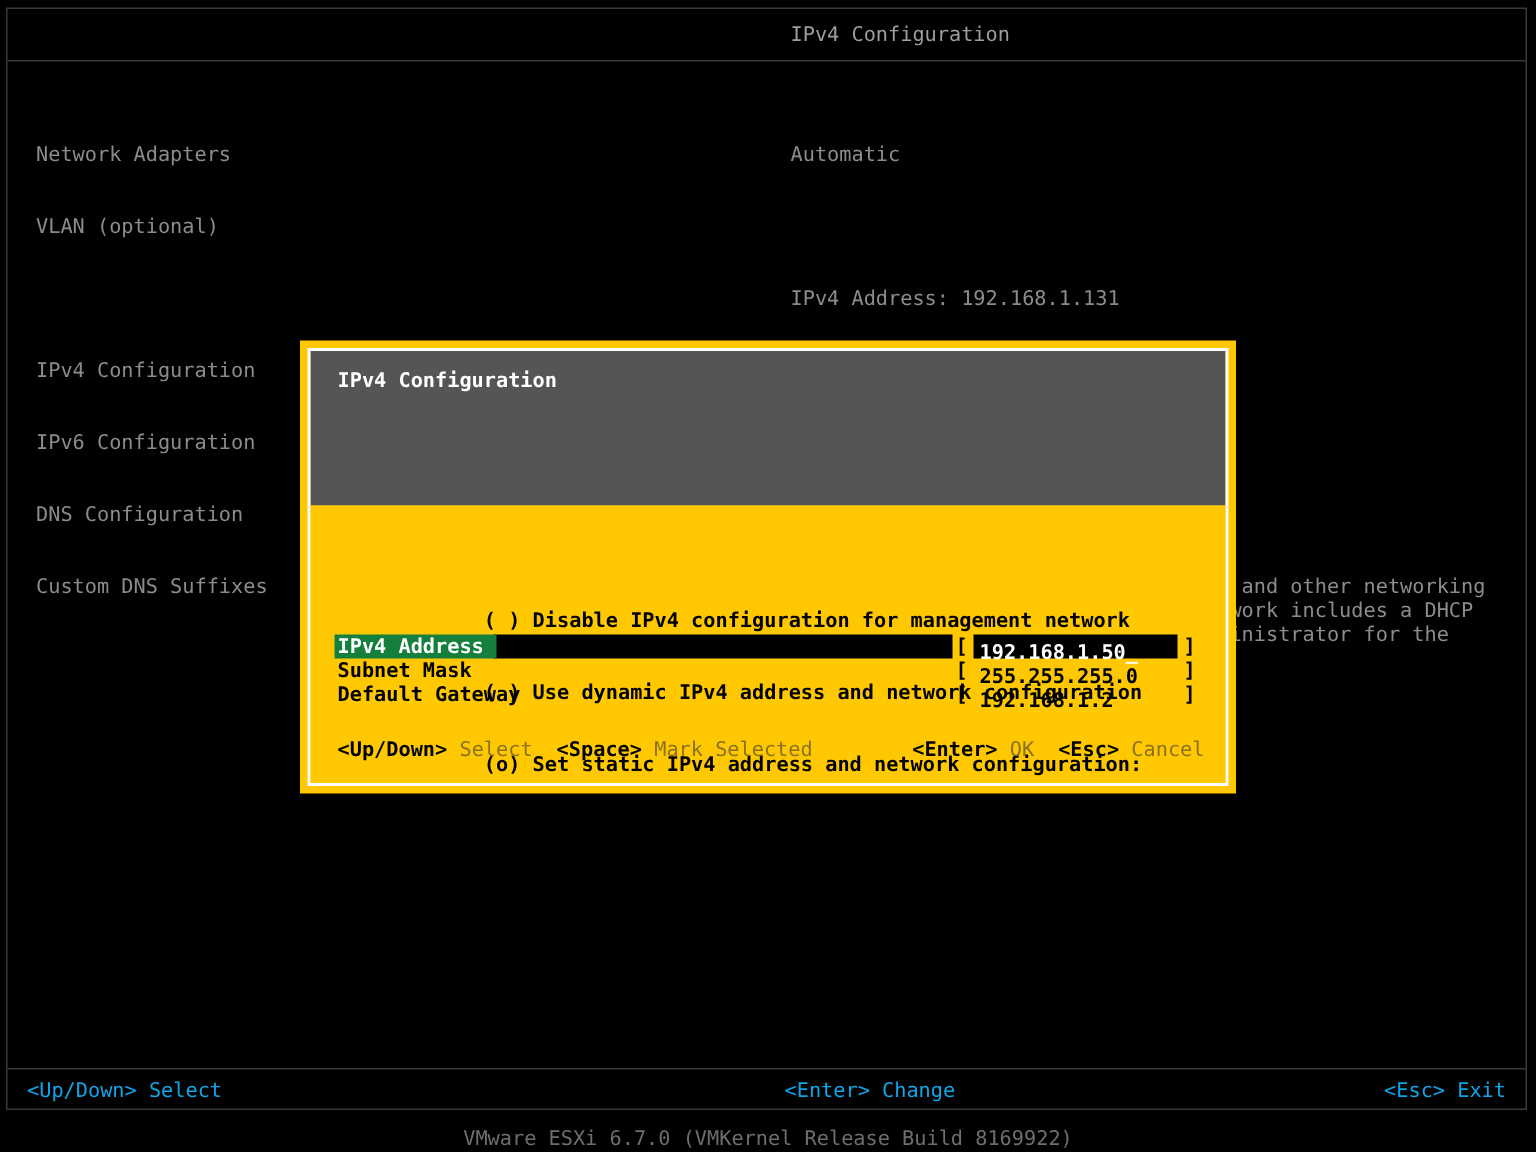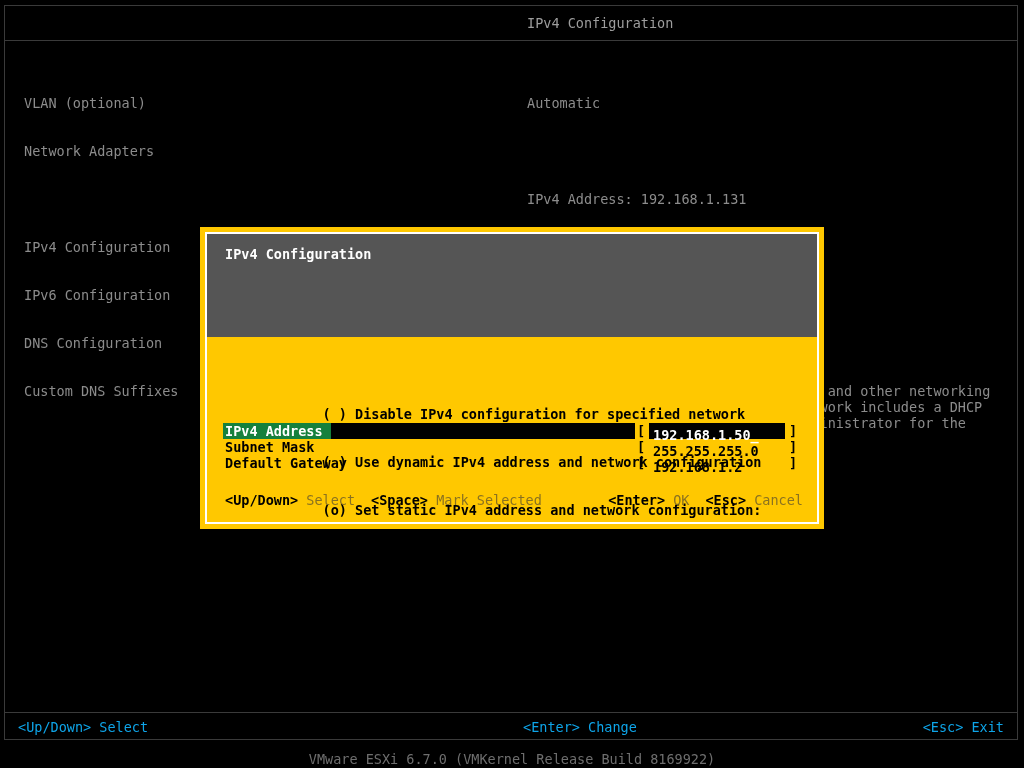--- a/index.html
+++ b/index.html
@@ -314,22 +314,22 @@
 <body>
 
 <div class="screen">
 
   <div class="frame-box"></div>
   <div class="header-rule"></div>
 
   <div class="hdr-title hdr-right">IPv4 Configuration</div>
 
   <div class="menu">
+    <div class="menu-item">Network Adapters</div>
     <div class="menu-item">VLAN (optional)</div>
-    <div class="menu-item">Network Adapters</div>
     <div class="menu-gap"></div>
     <div class="menu-item">IPv4 Configuration</div>
     <div class="menu-item">IPv6 Configuration</div>
     <div class="menu-item">DNS Configuration</div>
     <div class="menu-item">Custom DNS Suffixes</div>
   </div>
 
   <div class="detail">
     <div class="detail-line">Automatic</div>
     <div class="detail-gap"></div>
@@ -347,21 +347,21 @@
     <div class="dialog-inner">
 
       <div class="dlg-head">
         <div class="dlg-title">IPv4 Configuration</div>
       </div>
 
       <div class="dlg-body">
 
         <div class="radios">
           <div class="radio-row">
-            <span>( )</span><span> </span><span>Disable IPv4 configuration for specified network</span>
+            <span>( )</span><span> </span><span>Disable IPv4 configuration for management network</span>
           </div>
           <div class="radio-row">
             <span>( )</span><span> </span><span>Use dynamic IPv4 address and network configuration</span>
           </div>
           <div class="radio-row">
             <span>(o)</span><span> </span><span>Set static IPv4 address and network configuration:</span>
           </div>
         </div>
 
         <div class="fields">

